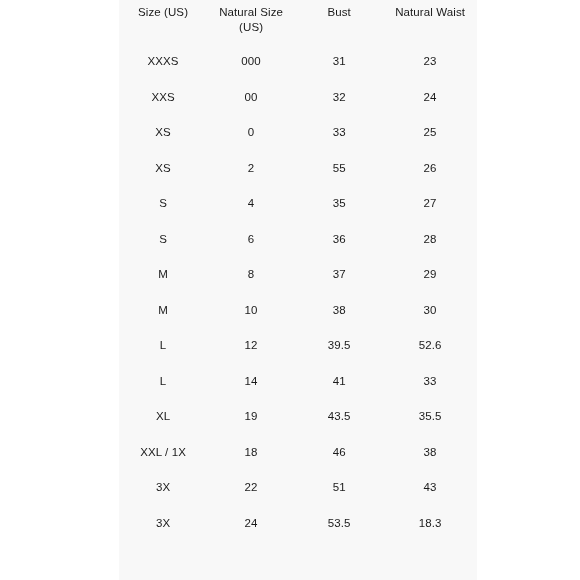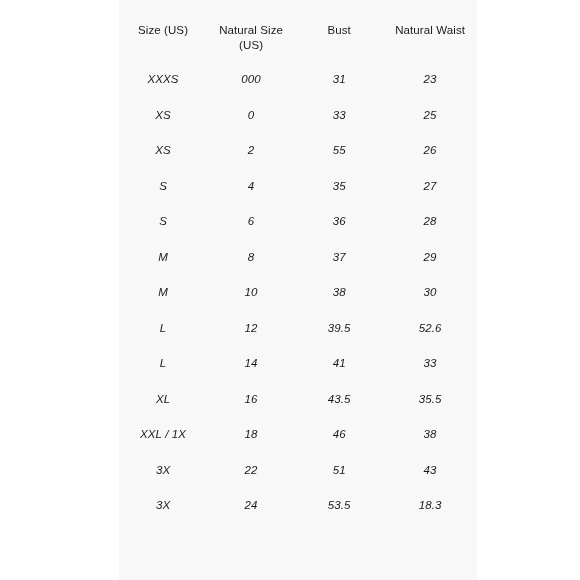--- a/index.html
+++ b/index.html
@@ -36,33 +36,32 @@
   table.size-chart col.c1 { width: 24.6%; }
   table.size-chart col.c2 { width: 24.6%; }
   table.size-chart col.c3 { width: 26.2%; }
 
   table.size-chart th {
     font-weight: normal;
     font-size: 11.5px;
     color: #1a1a1a;
     text-align: center;
     vertical-align: top;
-    padding: 23px 2px 9px 2px;
+    padding: 5px 2px 9px 2px;
     line-height: 1.28;
     letter-spacing: 0.1px;
   }
   table.size-chart td {
     font-size: 11.5px;
     color: #1a1a1a;
     text-align: center;
     vertical-align: middle;
     height: 35.5px;
     padding: 0 2px;
     letter-spacing: 0.1px;
-    font-style: italic;
   }
   .hdr-line { display: block; }
 </style>
 </head>
 <body>
 
 <div id="root">
   <div class="panel">
     <table class="size-chart">
       <colgroup>
@@ -87,20 +86,26 @@
             <span class="hdr-line">Natural Waist</span>
           </th>
         </tr>
       </thead>
       <tbody>
           <tr>
             <td>XXXS</td>
             <td>000</td>
             <td>31</td>
             <td>23</td>
+          </tr>
+          <tr>
+            <td>XXS</td>
+            <td>00</td>
+            <td>32</td>
+            <td>24</td>
           </tr>
           <tr>
             <td>XS</td>
             <td>0</td>
             <td>33</td>
             <td>25</td>
           </tr>
           <tr>
             <td>XS</td>
             <td>2</td>
@@ -138,21 +143,21 @@
             <td>52.6</td>
           </tr>
           <tr>
             <td>L</td>
             <td>14</td>
             <td>41</td>
             <td>33</td>
           </tr>
           <tr>
             <td>XL</td>
-            <td>16</td>
+            <td>19</td>
             <td>43.5</td>
             <td>35.5</td>
           </tr>
           <tr>
             <td>XXL / 1X</td>
             <td>18</td>
             <td>46</td>
             <td>38</td>
           </tr>
           <tr>

